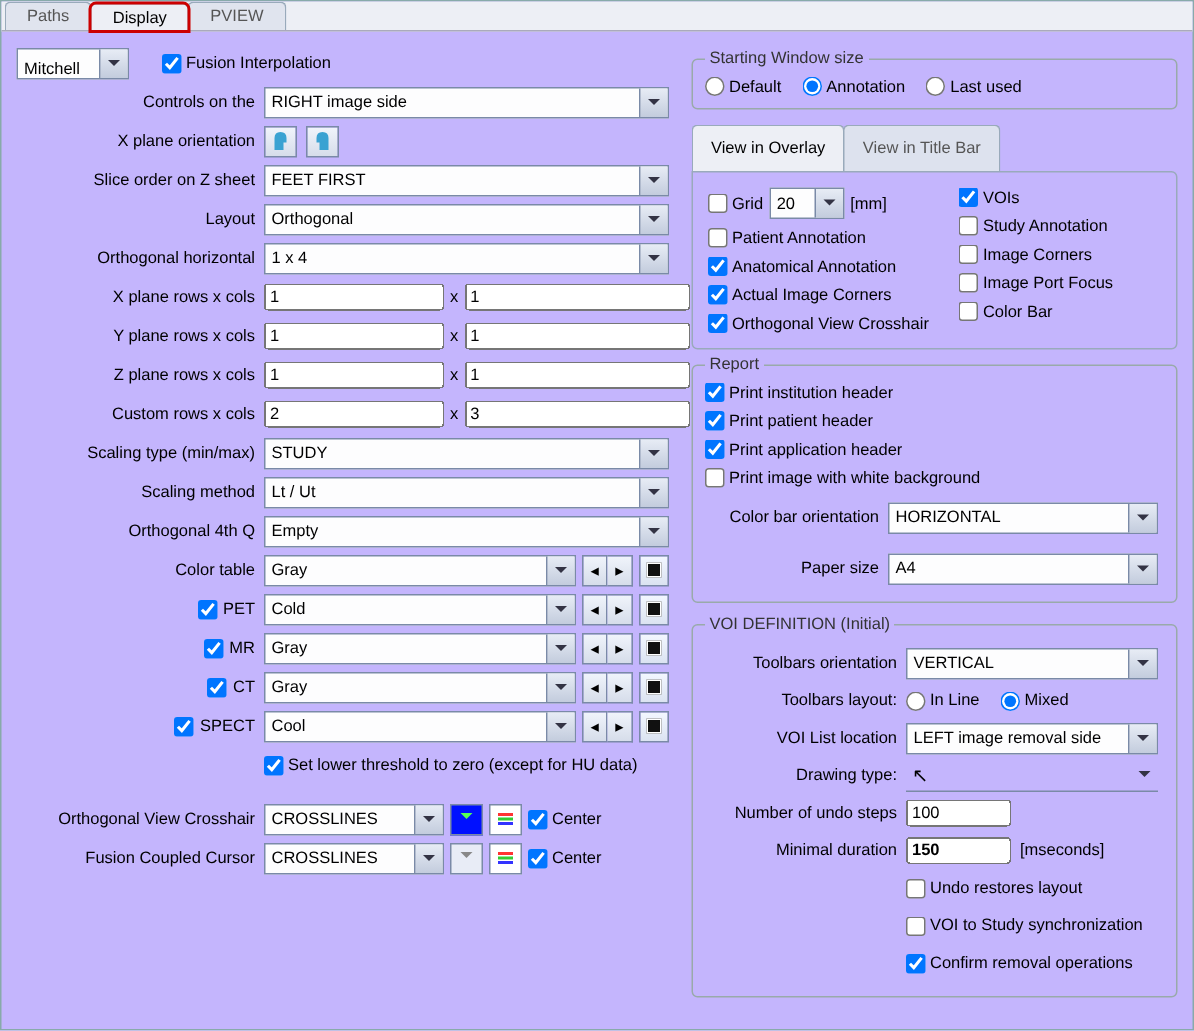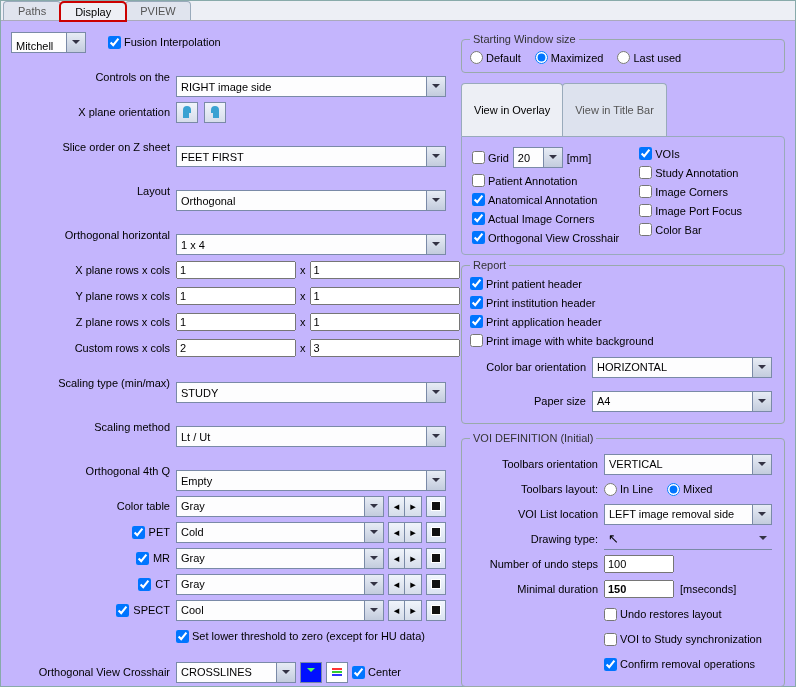--- a/index.html
+++ b/index.html
@@ -15,36 +15,36 @@
   .col.right { flex:1; }
   .row { display:flex; align-items:center; margin:2px 0; min-height:22px; }
   .lbl { width:165px; text-align:right; padding-right:6px; }
   .lbl.ck { width:auto; text-align:right; display:flex; align-items:center; justify-content:flex-end; gap:2px; width:165px;}
   .lbl.ck input[type=checkbox]{margin-right:2px;}
   .check { display:inline-flex; align-items:center; gap:3px; }
   .check input { margin:0; }
   .drop { display:flex; align-items:center; border:1px solid #7a8aa7; background:#fdfdfe; height:21px; padding:0 4px; position:relative; }
   .drop .tri { position:absolute; right:0; top:0; width:19px; height:19px; border-left:1px solid #7a8aa7; background:linear-gradient(#e7ecf5, #c3ccdd); display:flex; align-items:center; justify-content:center; }
   .tri::after{content:""; border:4px solid transparent; border-top-color:#334; margin-top:3px;}
-  .drop.sel{ width:270px;margin-top:19px; }
+  .drop.sel{ width:270px; }
   .drop.small{ width:75px;align-items:flex-end; }
   .drop.med{ width:120px; }
   .pair { display:flex; align-items:center; gap:4px; }
   .icongrp { display:flex; gap:6px; }
   .iconbtn { width:22px; height:21px; border:1px solid #7a8aa7; background:linear-gradient(#f0f4fb,#d6ddea); display:flex; align-items:center; justify-content:center; cursor:pointer;}
   .arrbox { display:flex; }
   .arrbox .ab { width:17px; height:21px; border:1px solid #7a8aa7; border-left:none; background:linear-gradient(#f0f4fb,#d6ddea); display:flex; align-items:center; justify-content:center; }
   .arrbox .ab:first-child{border-left:1px solid #7a8aa7;}
   .swatch { width:20px; height:21px; border:1px solid #7a8aa7; background:linear-gradient(#f3f7ff,#dbe3f1); display:flex;align-items:center;justify-content:center;cursor:pointer; }
   .swatch .sq{width:10px;height:10px;}
   fieldset.group { border:1px solid #9aa; border-radius:4px; margin:4px 0; padding:6px 8px 8px 8px; }
   fieldset.group > legend { padding:0 3px; color:#333; }
   .radios { display:flex; gap:14px; align-items:center; }
   .subtabs { display:flex; margin:6px 0 0 0; }
-  .subtab { padding:20px 12px; border:1px solid #9ab; border-bottom:none; background:#dde2ee; color:#555; margin-right:-1px; border-radius:4px 4px 0 0; cursor:pointer;}
+  .subtab { padding:9px 12px; border:1px solid #9ab; border-bottom:none; background:#dde2ee; color:#555; margin-right:-1px; border-radius:4px 4px 0 0; cursor:pointer;}
   .subtab.active { background:#edeff5; color:#000; }
   .subpanel { border:1px solid #9ab; border-radius:0 4px 4px 4px; padding:10px; }
   .grid2 { display:flex; gap:20px; }
   .colck { display:flex; flex-direction:column; gap:6px; }
   .r-lbl { width:150px; text-align:right; padding-right:6px;}
   .r-row { display:flex; align-items:center; margin:3px 4px; min-height:22px; }
   .cursor { color:#000; font-size:13px; }
   .smallsvg{width:16px;height:16px;}
   .spread{display:flex;gap:4px;align-items:center;}
   .flagbox{width:22px;height:21px;border:1px solid #7a8aa7;display:flex;align-items:center;justify-content:center;background:#fff;}
@@ -338,21 +338,21 @@
 
       <fieldset class="group">
         <legend>Starting Window size</legend>
         <div class="radios">
           <label class="check">
               <input type="radio" name="sws" style="">
               <span>Default</span>
             </label>
           <label class="check">
               <input type="radio" name="sws" checked="" style="">
-              <span>Maximized</span>
+              <span>Annotation</span>
             </label>
           <label class="check">
               <input type="radio" name="sws" style="">
               <span>Last used</span>
             </label>
         </div>
       </fieldset>
 
       <div>
         <div class="subtabs">
@@ -414,25 +414,25 @@
             </div>
           </div>
         </div>
       </div>
 
       <fieldset class="group">
         <legend>Report</legend>
         <div class="colck">
           <label class="check">
               <input type="checkbox" checked="" style="">
+              <span>Print institution header</span>
+            </label>
+          <label class="check">
+              <input type="checkbox" checked="" style="">
               <span>Print patient header</span>
-            </label>
-          <label class="check">
-              <input type="checkbox" checked="" style="">
-              <span>Print institution header</span>
             </label>
           <label class="check">
               <input type="checkbox" checked="" style="">
               <span>Print application header</span>
             </label>
           <label class="check">
               <input type="checkbox" style="">
               <span>Print image with white background</span>
             </label>
           <div class="r-row">

